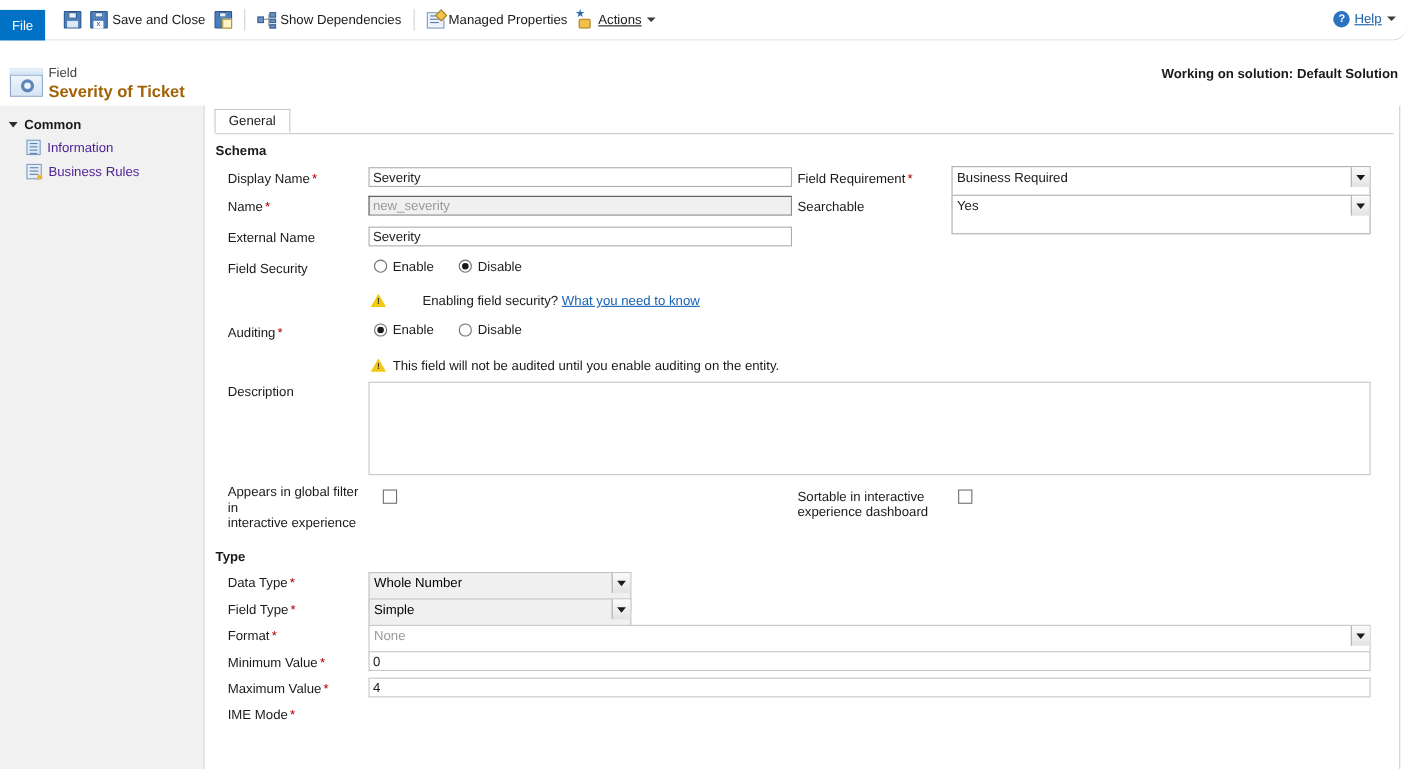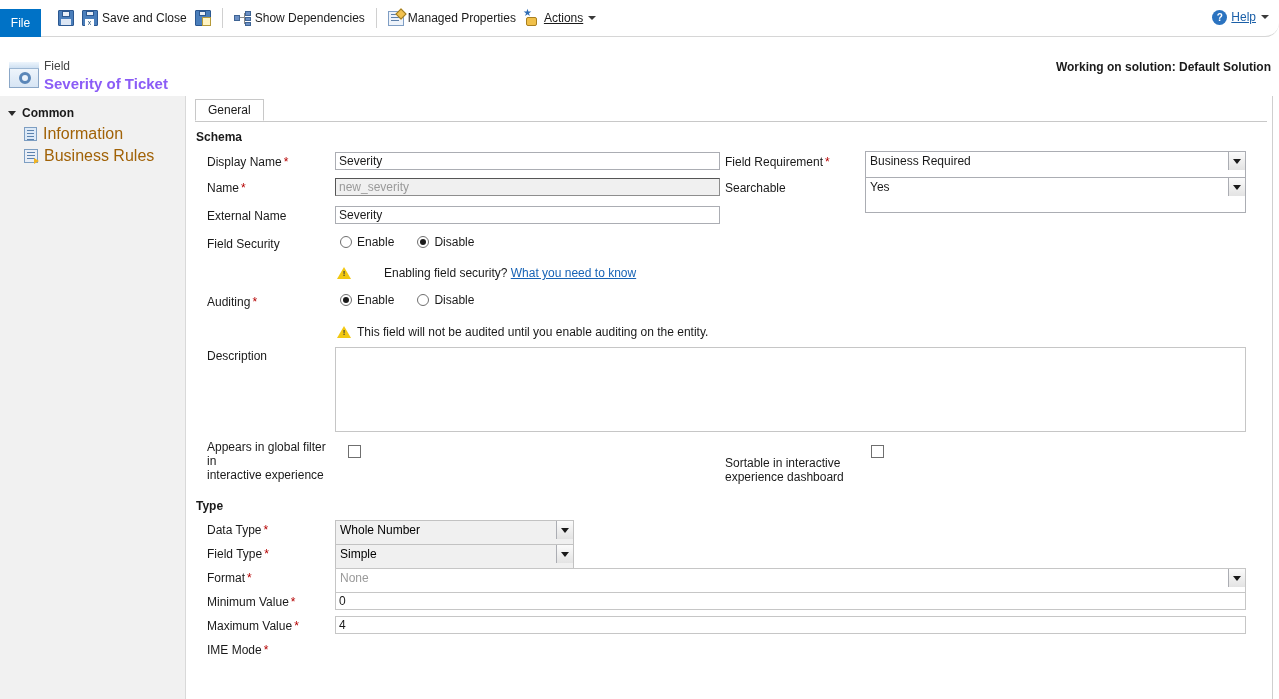--- a/index.html
+++ b/index.html
@@ -121,21 +121,21 @@
   #hdr-gear {
     position:absolute; left:9px; top:9px; width:12px; height:12px;
     border-radius:50%; border:3px solid #5a86b8; box-sizing:border-box; background:#eaf2fb;
   }
   #hdr-entity {
     position: absolute; left: 44px; top: 22px;
     font-size: 12px; color: #444444;
   }
   #hdr-title {
     position: absolute; left: 44px; top: 38px;
-    font-size: 15px; font-weight: bold; color: #8b5cf6;
+    font-size: 15px; font-weight: bold; color: #a16207;
   }
   #solution-note {
     position: absolute; right: 8px; top: 23px;
     font-size: 12px; font-weight: bold; color: #1a1a1a;
   }
 
   
   #sidebar {
     position: absolute;
     left: 0; top: 96px;
@@ -148,21 +148,21 @@
     position: absolute; left: 8px; top: 10px;
     display: flex; align-items: center; cursor: pointer;
   }
   .tri-dn { width:0;height:0;border-left:4px solid transparent;border-right:4px solid transparent;border-top:5px solid #2b2b2b; margin-right:6px;}
   #nav-group-label { font-size: 12px; font-weight: bold; color: #1a1a1a;}
   .nav-item {
     position: absolute; left: 24px;
     display: flex; align-items: center;
     height: 20px; cursor: pointer;
   }
-  .nav-item .nav-label { margin-left: 6px; font-size: 16px; color: #a16207;}
+  .nav-item .nav-label { margin-left: 6px; font-size: 12px; color: #4c1d95;}
   .ico-info { width:13px;height:14px;background:#dce9f7;border:1px solid #7d9ec2;box-sizing:border-box;}
   .ico-info::before { content:"";position:absolute;left:2px;top:2px;width:7px;height:1px;background:#5c82ad;box-shadow:0 3px 0 #5c82ad,0 6px 0 #5c82ad,0 9px 0 #5c82ad;}
   .ico-br { width:14px;height:14px;background:#e9eef6;border:1px solid #7d9ec2;box-sizing:border-box;}
   .ico-br::before { content:"";position:absolute;left:2px;top:2px;width:8px;height:1px;background:#5c82ad;box-shadow:0 3px 0 #5c82ad,0 6px 0 #5c82ad;}
   .ico-br::after { content:"";position:absolute;right:-2px;bottom:-2px;width:0;height:0;border-left:5px solid #f0b323;border-top:3px solid transparent;border-bottom:3px solid transparent;}
 
   
   #content {
     position: absolute;
     left: 187px; top: 96px;
@@ -445,21 +445,21 @@
 
   <div class="flabel" style="left:20px; top:253px;">Description</div>
   <textarea class="tarea" style="left: 148px; top: 251px; width: 911px; height: 85px; resize: none; font-family: &quot;Liberation Sans&quot;, sans-serif; font-size: 12px; padding: 3px;" placeholder=""></textarea>
 
   <div class="flabel" style="left:20px; top:344px; width:125px; line-height:14px;">
     <span>Appears in global filter in</span><br>
     <span>interactive experience</span>
   </div>
   <div class="cbx" style="left:161px; top:349px;"></div>
 
-  <div class="flabel" style="left:538px; top:360px; width:120px; line-height:14px;">
+  <div class="flabel" style="left:538px; top:348px; width:120px; line-height:14px;">
     <span>Sortable in interactive</span><br>
     <span>experience dashboard</span>
   </div>
   <div class="cbx" style="left:684px; top:349px;"></div>
 
 
   <div class="sec-head" style="left:9px; top:403px;">Type</div>
 
   <div class="flabel" style="left:20px; top:427px;">
     <span>Data Type</span><span class="req">*</span>

